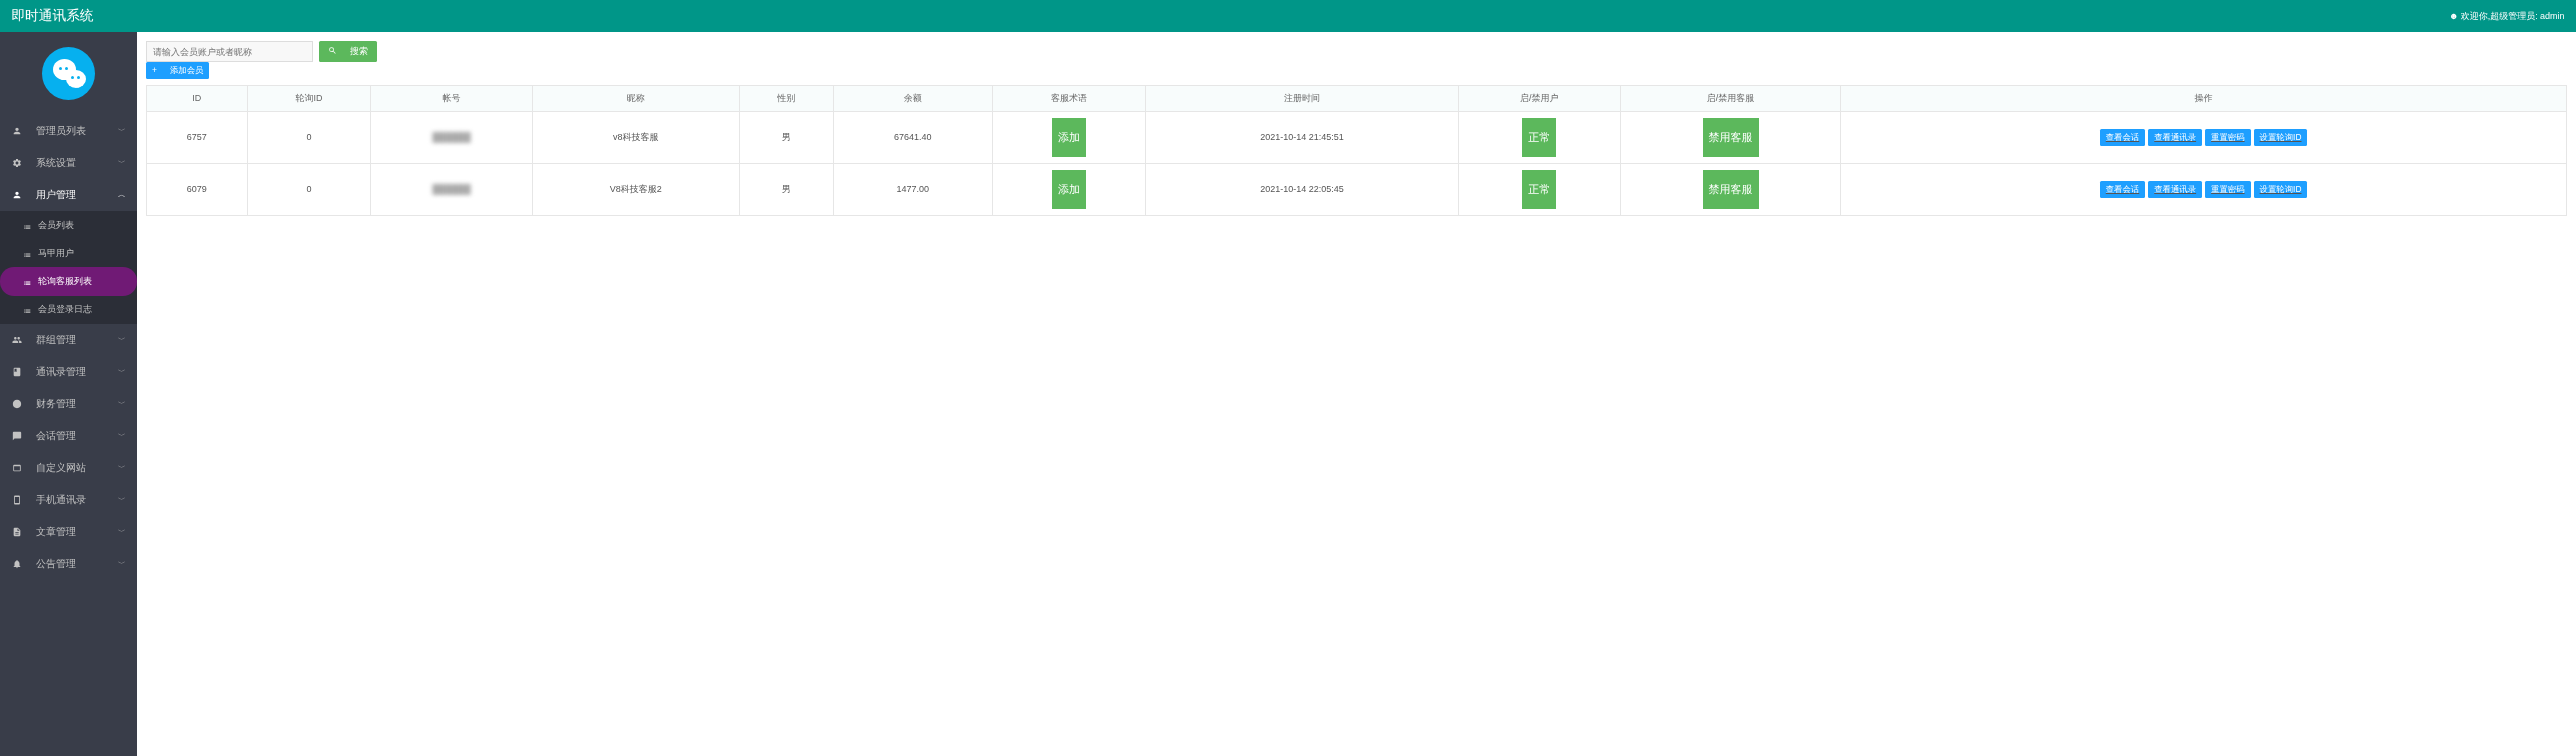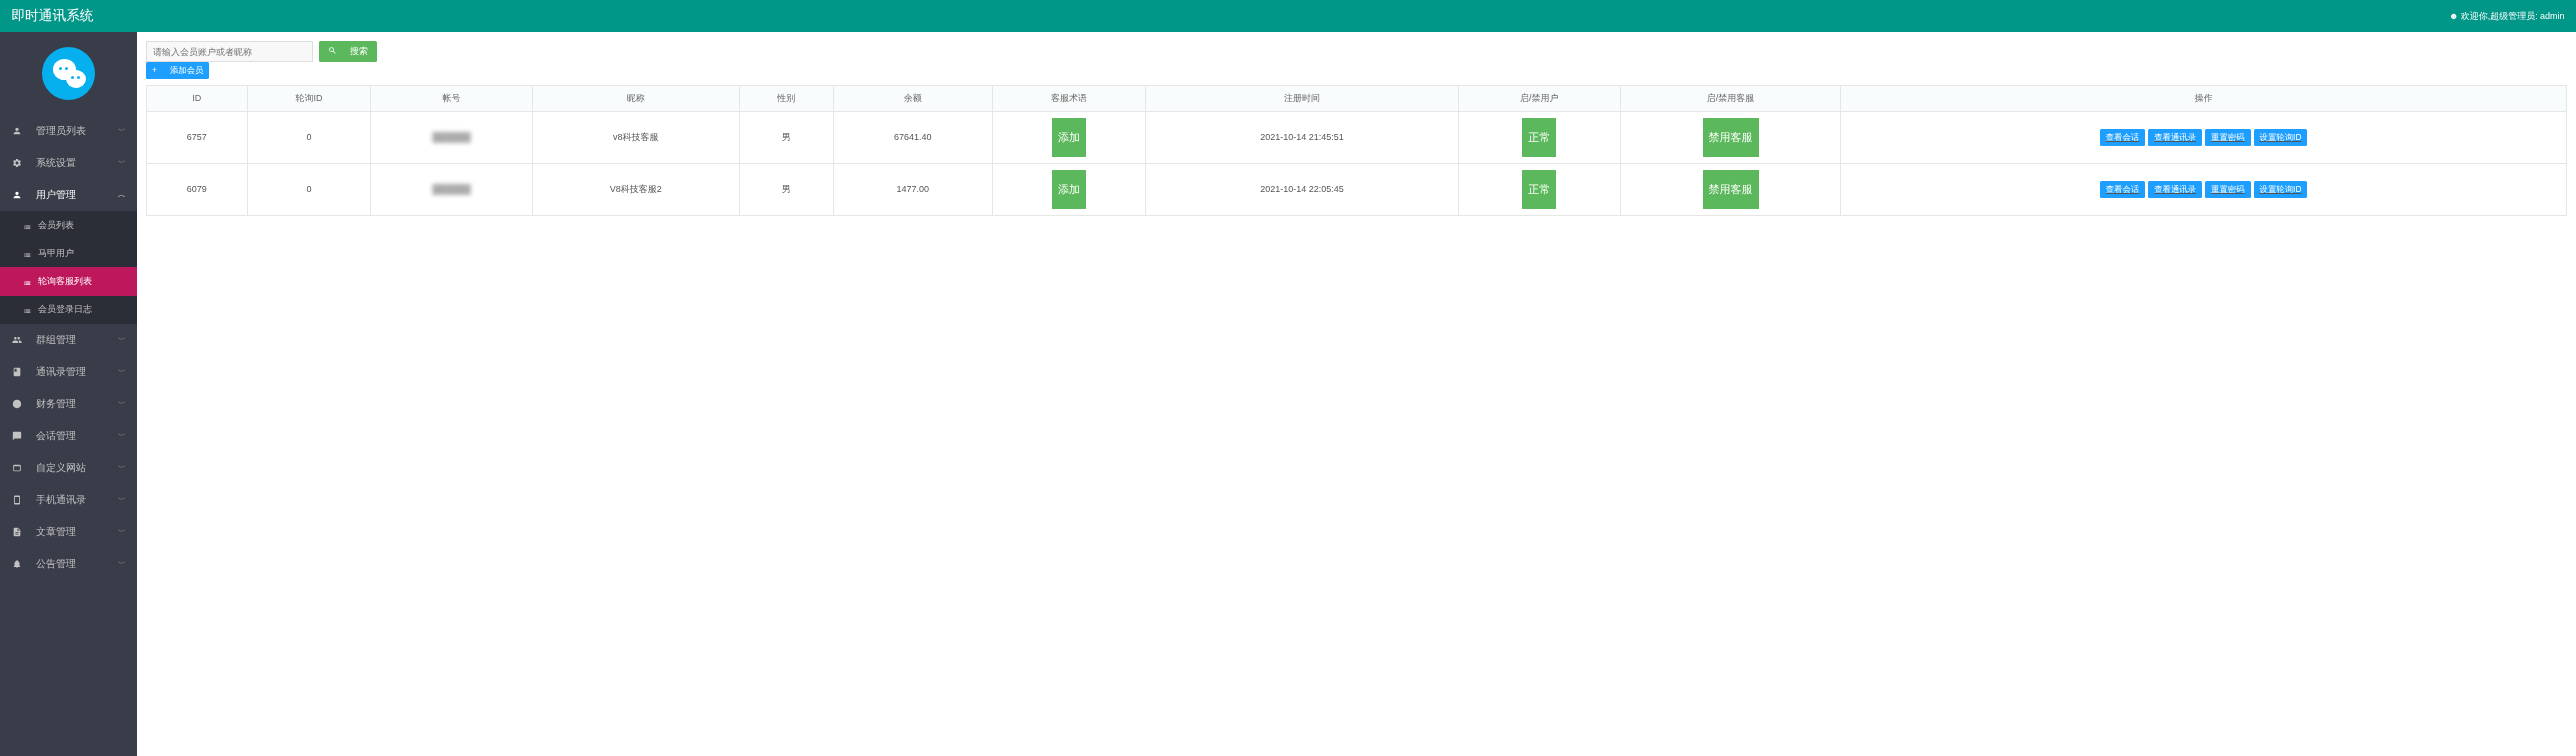--- a/index.html
+++ b/index.html
@@ -21,21 +21,21 @@
 .logo-dot { position: absolute; width: 3px; height: 3px; background: #06b0ef; border-radius: 50%; }
 
 .nav-item { display: flex; align-items: center; justify-content: space-between; padding: 9px 11.4px; cursor: pointer; font-size: 10px; }
 .nav-item.expanded { color: #fff; }
 .nav-left { display: flex; align-items: center; gap: 14px; }
 .nav-icon { width: 10.7px; height: 10.7px; display: inline-flex; align-items: center; justify-content: center; }
 .nav-chevron { font-size: 7.6px; }
 
 .nav-sub { background: #2b2e37; }
 .nav-sub-item { padding: 7.6px 11.4px 7.6px 23px; cursor: pointer; font-size: 9px; display: flex; align-items: flex-end; gap: 6px; }
-.nav-sub-item.active { background: #be185d; color: #fff; }
+.nav-sub-item.active { background: #701a75; color: #fff; border-radius: 14px; }
 .sub-icon { width: 9px; height: 9px; display: inline-block; }
 
 .main { flex: 1; background: #fff; padding: 9px; overflow: auto; }
 .toolbar { display: flex; gap: 6px; margin-bottom: 0; }
 .search-input { width: 167px; height: 21px; border: 0.8px solid #ddd; padding: 0 6px; font-size: 9px; background: #f8f8f8; }
 .btn { border: none; padding: 0 9px; height: 21px; font-size: 9px; cursor: pointer; border-radius: 1.5px; display: inline-flex; align-items: center; gap: 13px; }
 .btn-green { background: #5cb85c; color: #fff; }
 .btn-primary { background: #1E9FFF; color: #fff; }
 .btn-small { height: 16.7px; padding: 0 6px; font-size: 8.4px; }
 .add-row { margin-bottom: 6px; }

